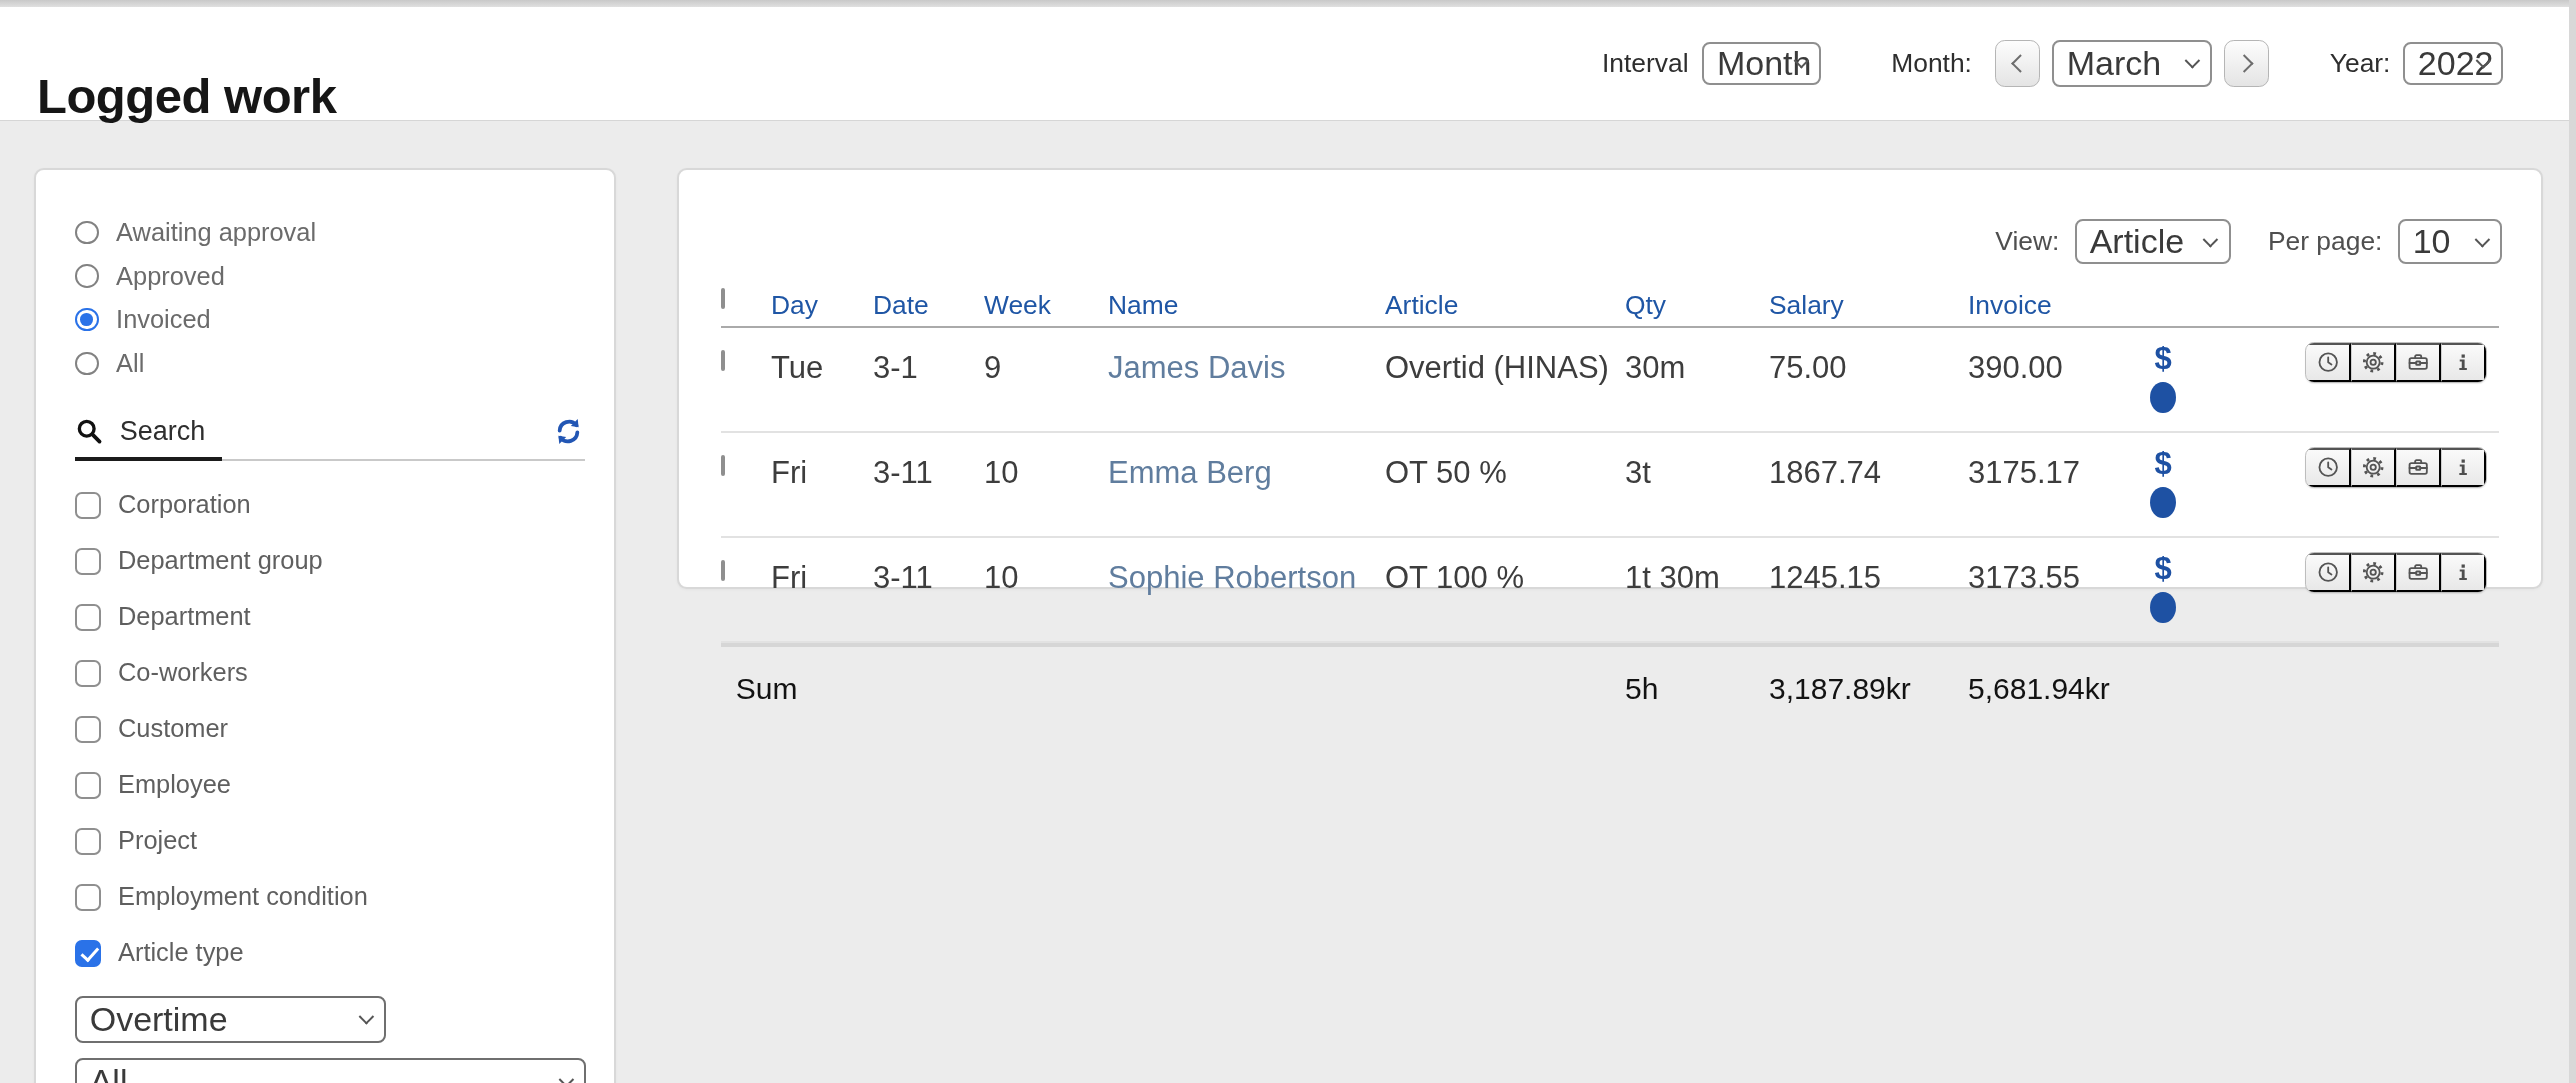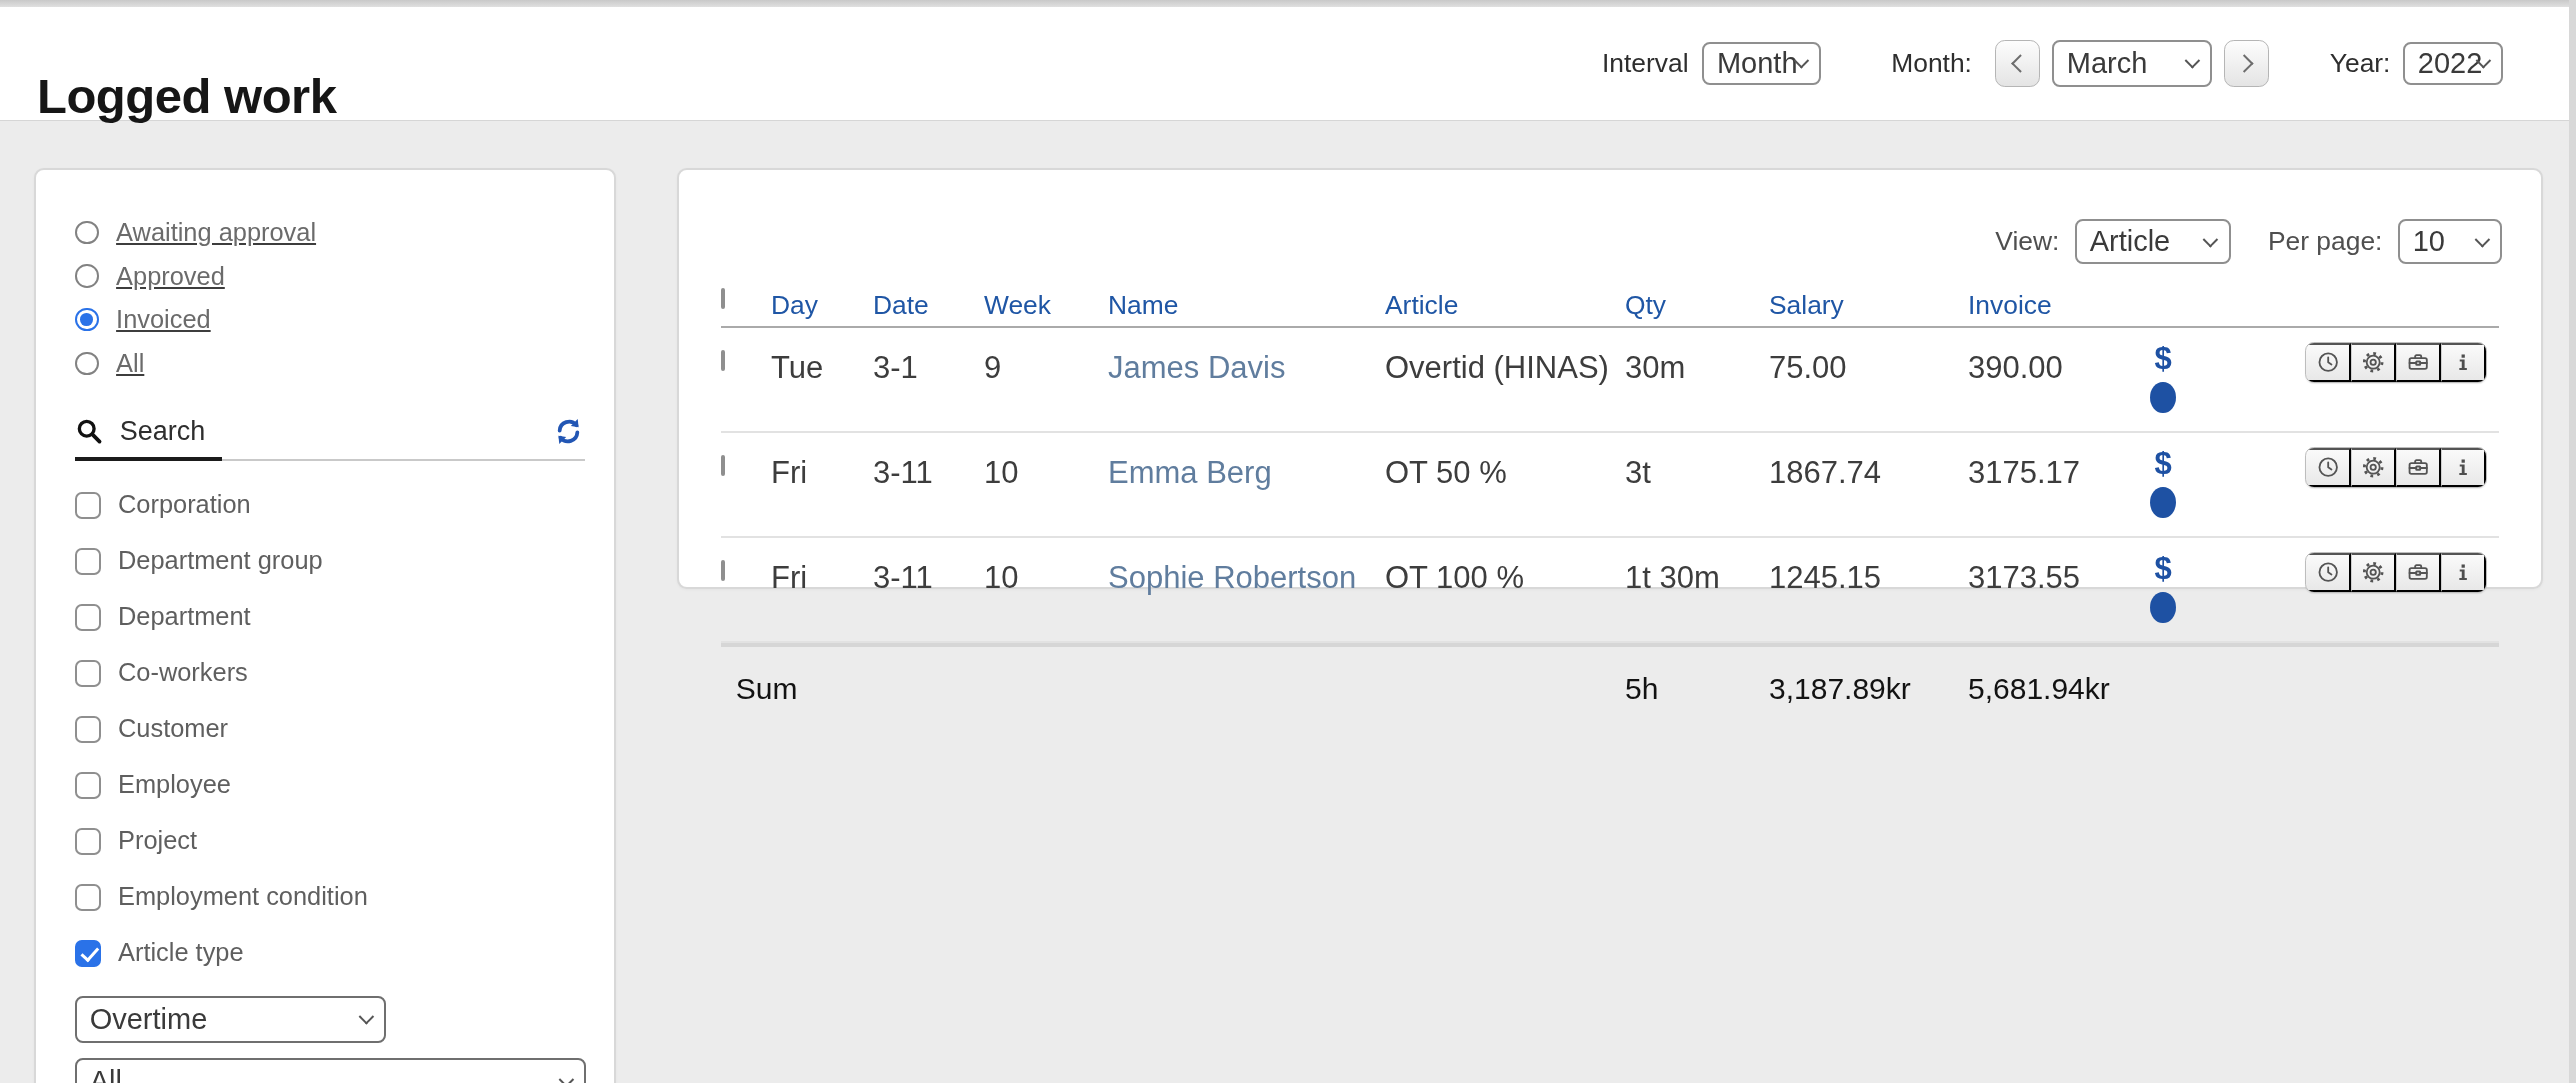--- a/index.html
+++ b/index.html
@@ -20,40 +20,40 @@
   
   .edge-top{position:absolute;top:0;left:0;right:0;height:6.8px;background:linear-gradient(180deg,#c9c9c9,#e0e0e0);z-index:60;}
   .edge-right{position:absolute;top:0;right:0;width:6.8px;height:1084px;background:#d8d8d8;z-index:61;}
 
   
   .topbar{position:absolute;left:0;top:6.8px;right:6.8px;height:114px;background:#ffffff;border-bottom:1px solid #d6d6d6;}
   .app-title{position:absolute;left:37px;top:50%;transform:translateY(-50%);font-size:49px;letter-spacing:-0.5px;color:#161616;}
   .top-controls{position:absolute;left:1602px;right:65px;top:0;height:100%;display:flex;align-items:center;}
   .ctl-label{font-size:26.4px;color:#2e2e2e;white-space:nowrap;}
 
-  .sel{position:relative;background:#fff;border:2px solid #8f8f8f;border-radius:7.8px;display:flex;align-items:center;padding:0 35px 0 12.7px;font-size:29px;color:#3a3a3a;cursor:pointer;}
+  .sel{position:relative;background:#fff;border:2px solid #8f8f8f;border-radius:7.8px;display:flex;align-items:center;padding:0 35px 0 12.7px;font-size:34px;color:#3a3a3a;cursor:pointer;}
   .sel .chev{position:absolute;right:12.7px;top:50%;width:10.8px;height:10.8px;border-right:2.5px solid #555;border-bottom:2.5px solid #555;transform:translateY(-72%) rotate(45deg);}
   .sel-interval{width:119px;height:43px;margin-left:13.7px;}
   .sel-month{width:160px;height:47px;}
   .sel-year{width:100px;height:43px;text-align:center;}
   .lbl-month{margin-left:70px;margin-right:23.5px;}
   .lbl-year{margin-left:61px;margin-right:12.7px;}
 
   .nav-btn{width:45px;height:47px;border:1px solid #b5b5b5;border-radius:9.8px;background:linear-gradient(180deg,#fdfdfd,#e4e4e4);display:flex;align-items:center;justify-content:center;cursor:pointer;padding:0;}
   .nav-btn.prev{margin:0 11.7px 0 0;}
   .nav-btn.next{margin-left:11.7px;}
   .chev-left{width:12.7px;height:12.7px;border-left:2.9px solid #6d6d6d;border-bottom:2.9px solid #6d6d6d;transform:rotate(45deg);margin-left:3.9px;}
   .chev-right{width:12.7px;height:12.7px;border-right:2.9px solid #6d6d6d;border-top:2.9px solid #6d6d6d;transform:rotate(45deg);margin-right:3.9px;}
 
   
   .card{background:#fff;border:2px solid #d8d8d8;border-radius:9.8px;box-shadow:0 1px 2.9px rgba(0,0,0,.04);}
 
   
   .sidebar{position:absolute;left:34px;top:168px;width:582px;height:954px;padding:49px 29px 39px 39px;}
-  .radio-row{display:flex;align-items:center;gap:17.6px;height:27px;margin-bottom:16.6px;cursor:pointer;text-decoration:underline;}
+  .radio-row{display:flex;align-items:center;gap:17.6px;height:27px;margin-bottom:16.6px;cursor:pointer;}
   .radio{width:23.5px;height:23.5px;border:2.4px solid #828282;border-radius:50%;flex:0 0 auto;background:#fff;display:flex;align-items:center;justify-content:center;}
   .radio-row.checked .radio{border-color:var(--control-blue);}
   .radio-row.checked .radio::after{content:"";width:12.7px;height:12.7px;border-radius:50%;background:var(--control-blue);}
   .radio-label{font-size:25.4px;color:#6b6b6b;}
 
   .search-row{display:flex;align-items:center;margin-top:35px;height:39px;}
   .search-input{border:none;outline:none;flex:1;font-size:27px;font-family:inherit;color:#222;margin-left:13.7px;min-width:0;}
   .search-input::placeholder{color:#2e2e2e;opacity:1;font-weight:500;}
   .underline{position:relative;height:2px;background:#c9c9c9;margin-top:7.8px;}
   .underline .active-seg{position:absolute;left:0;top:-2px;width:147px;height:4.9px;background:#1b1b1b;}

